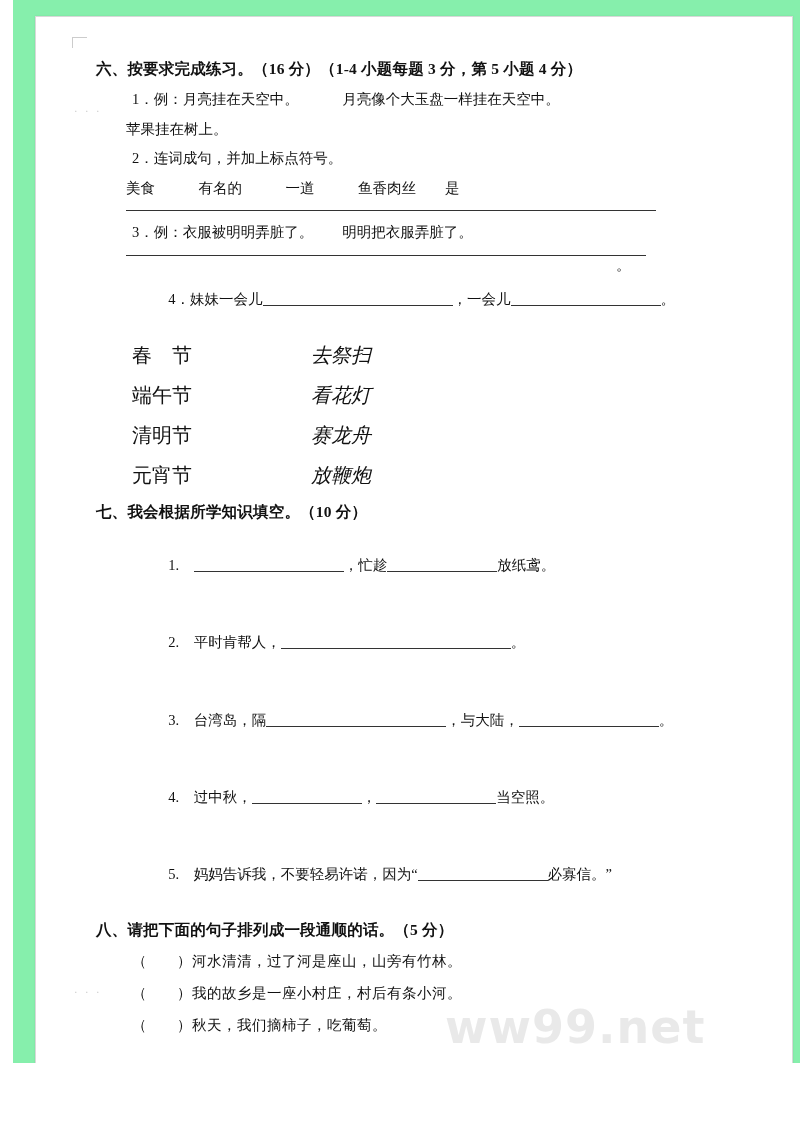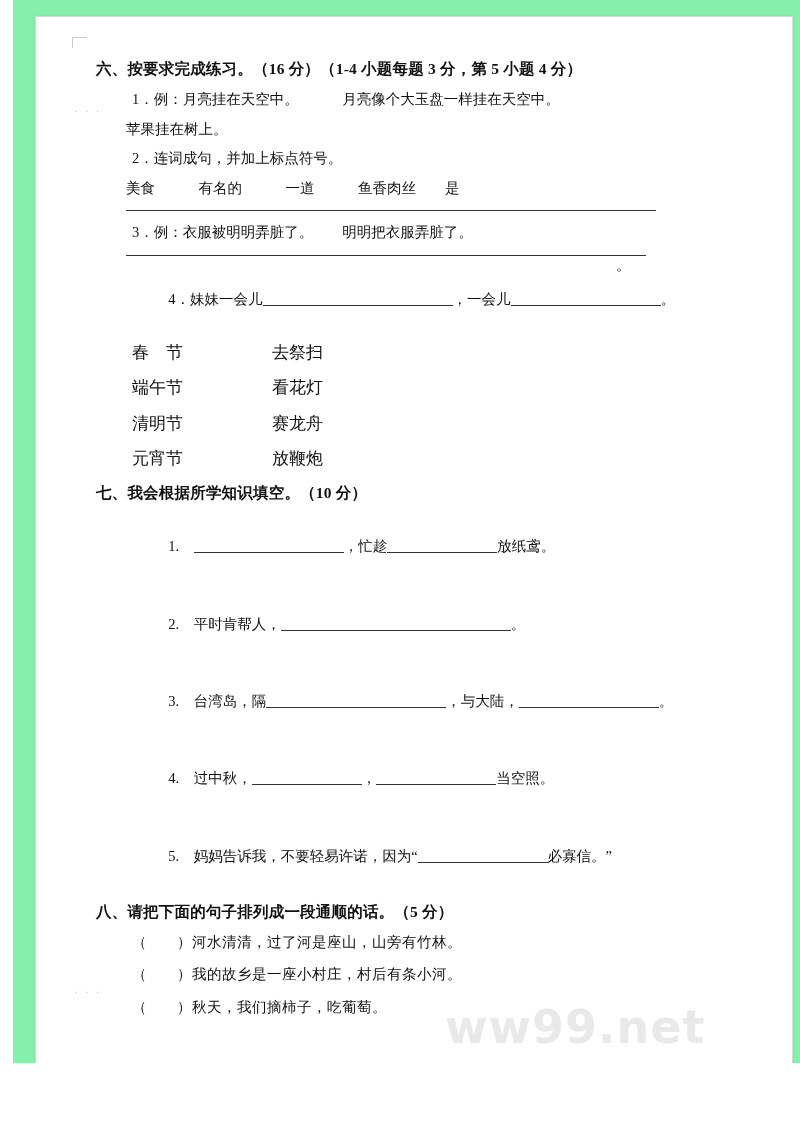--- a/index.html
+++ b/index.html
@@ -60,26 +60,27 @@
     border-bottom: 1px solid #333;
     height: 1px;
     margin: 10px 0 10px 0;
   }
   .matchgrid {
     padding-left: 36px;
     margin-top: 4px;
   }
   .matchrow {
     display: flex;
-    font-size: 17px;
+    font-size: 20px;
     line-height: 1.55;
     margin-bottom: 9px;
+    gap: 39px;
   }
   .matchrow .left { width: 140px; }
-  .matchrow .right { width: 160px; }
+  .matchrow .right { width: 160px; font-style: italic; }
   .sec-block { margin-bottom: 6px; }
   .sec7 .ln, .sec8 .ln, .sec9 .ln { margin-bottom: 10px; }
   .paren { letter-spacing: 0.5px; }
   .watermark {
     position: absolute;
     left: 432px;
     top: 1000px;
     font-family: "DejaVu Sans", sans-serif;
     font-size: 46px;
     font-weight: bold;

